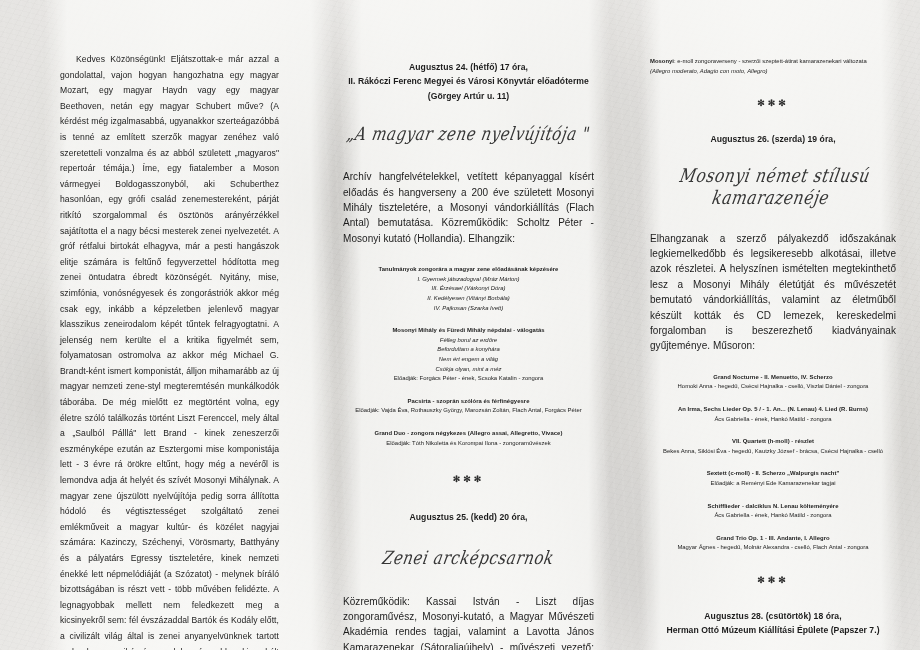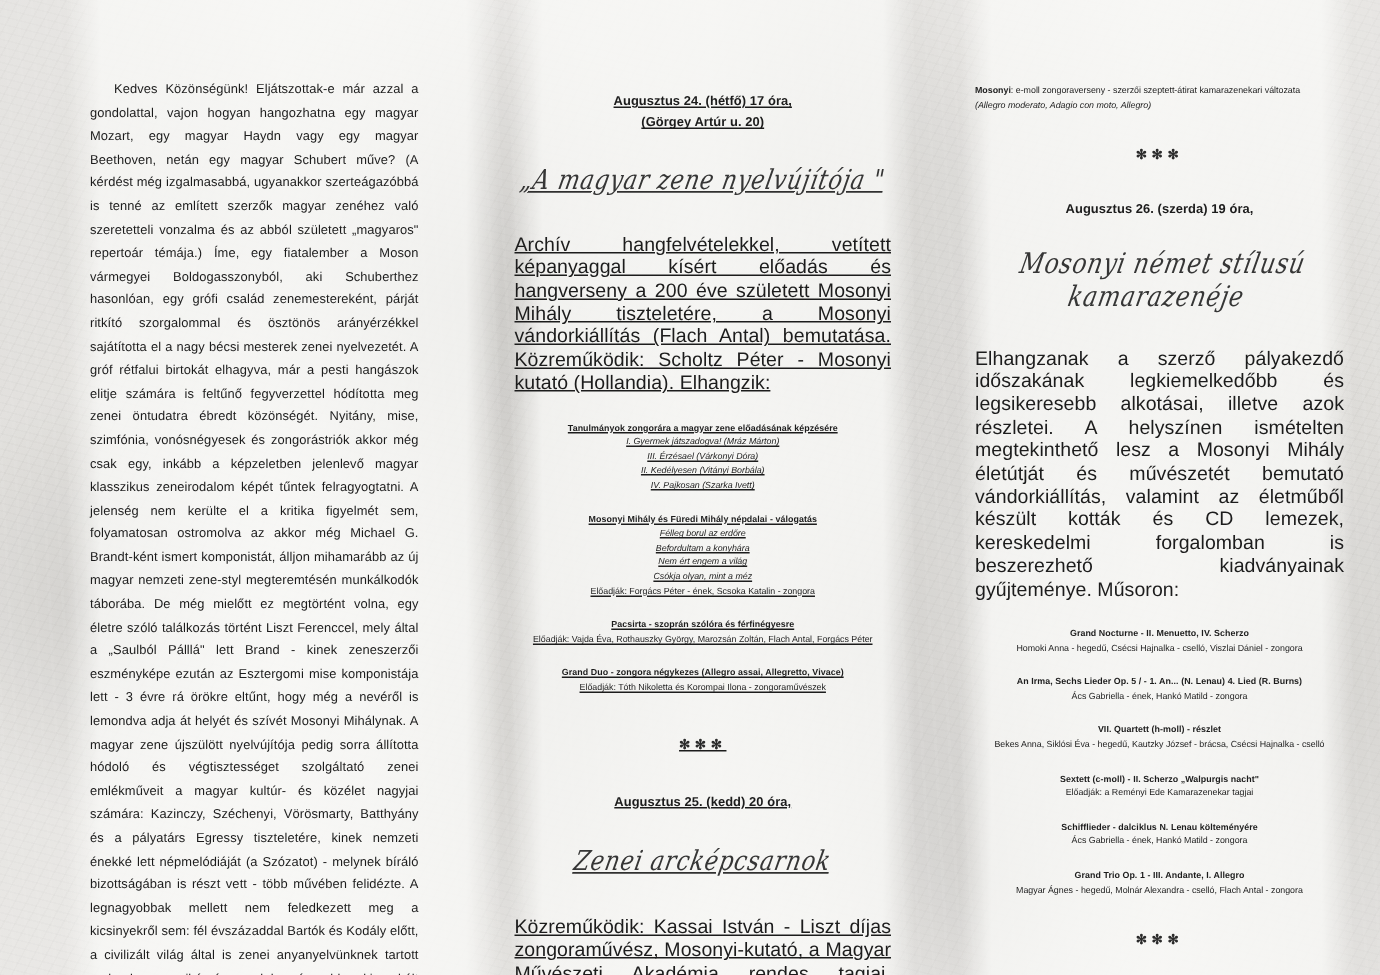--- a/index.html
+++ b/index.html
@@ -41,21 +41,21 @@
   }
   
   #washes{position:absolute;inset:0;}
   .wash{position:absolute;top:0;bottom:0;
     background:linear-gradient(90deg,rgba(248,248,246,0),rgba(249,249,247,.80) 8%,rgba(250,250,248,.86) 50%,rgba(249,249,247,.80) 92%,rgba(248,248,246,0));}
 
   
   #page{position:absolute;inset:0;display:flex;}
   .col{position:relative;box-sizing:border-box;}
   .col-left{width:315px;padding:52px 36px 10px 60px;}
-  .col-mid{width:307px;padding:60px 28px 10px 28px;text-decoration:underline;}
+  .col-mid{width:307px;padding:60px 28px 10px 28px;}
   .col-right{width:298px;padding:57px 24px 10px 28px;}
 
   
   .lede{
     font-size:8.6px;line-height:15.6px;text-align:justify;
     text-indent:16px;margin:0 0 0 0;letter-spacing:.06px;
   }
 
   .evhead{
     text-align:center;font-weight:700;font-size:8.6px;line-height:14.4px;
@@ -69,21 +69,21 @@
     color:#222;
     transform:skewX(-11deg) scaleY(1.22);
     transform-origin:center center;
     opacity:.9;
   }
   .script-1{font-size:15px;margin:22px 0 26px;}
   .script-2{font-size:15px;margin:24px 0 27px;}
   .script-3{font-size:15.5px;margin:22px 0 26px;}
 
   .body-par{
-    font-size:13px;line-height:15.4px;text-align:justify;margin:0;letter-spacing:.05px;
+    font-size:10px;line-height:15.4px;text-align:justify;margin:0;letter-spacing:.05px;
   }
 
   .prog{margin-top:19px;}
   .pgroup{margin-bottom:13px;text-align:center;}
   .pgroup:last-child{margin-bottom:0;}
   .ptitle{font-size:5.9px;line-height:9.6px;font-weight:700;letter-spacing:.05px;}
   .pitem{font-size:5.9px;line-height:9.6px;font-style:italic;}
   .pitem-r{font-size:5.9px;line-height:9.6px;}
   .pperf{font-size:5.9px;line-height:9.6px;}
 
@@ -109,21 +109,22 @@
 
   <div class="col col-left">
     <p class="lede">Kedves Közönségünk! Eljátszottak-e már azzal a gondolattal, vajon hogyan hangozhatna egy magyar Mozart, egy magyar Haydn vagy egy magyar Beethoven, netán egy magyar Schubert műve? (A kérdést még izgalmasabbá, ugyanakkor szerteágazóbbá is tenné az említett szerzők magyar zenéhez való szeretetteli vonzalma és az abból született „magyaros" repertoár témája.) Íme, egy fiatalember a Moson vármegyei Boldogasszonyból, aki Schuberthez hasonlóan, egy grófi család zenemestereként, párját ritkító szorgalommal és ösztönös arányérzékkel sajátította el a nagy bécsi mesterek zenei nyelvezetét. A gróf rétfalui birtokát elhagyva, már a pesti hangászok elitje számára is feltűnő fegyverzettel hódította meg zenei öntudatra ébredt közönségét. Nyitány, mise, szimfónia, vonósnégyesek és zongorástriók akkor még csak egy, inkább a képzeletben jelenlevő magyar klasszikus zeneirodalom képét tűntek felragyogtatni. A jelenség nem kerülte el a kritika figyelmét sem, folyamatosan ostromolva az akkor még Michael G. Brandt-ként ismert komponistát, álljon mihamarább az új magyar nemzeti zene-styl megteremtésén munkálkodók táborába. De még mielőtt ez megtörtént volna, egy életre szóló találkozás történt Liszt Ferenccel, mely által a „Saulból Pálllá" lett Brand - kinek zeneszerzői eszményképe ezután az Esztergomi mise komponistája lett - 3 évre rá örökre eltűnt, hogy még a nevéről is lemondva adja át helyét és szívét Mosonyi Mihálynak. A magyar zene újszülött nyelvújítója pedig sorra állította hódoló és végtisztességet szolgáltató zenei emlékműveit a magyar kultúr- és közélet nagyjai számára: Kazinczy, Széchenyi, Vörösmarty, Batthyány és a pályatárs Egressy tiszteletére, kinek nemzeti énekké lett népmelódiáját (a Szózatot) - melynek bíráló bizottságában is részt vett - több művében felidézte. A legnagyobbak mellett nem feledkezett meg a kicsinyekről sem: fél évszázaddal Bartók és Kodály előtt, a civilizált világ által is zenei anyanyelvünknek tartott verbunkos muzsikán és annak legmívesebben kimunkált formáján és a saját invencióra épülő népies műdalok hangján keresztül, valamint újságcikkekben feladott zeneleckéinek, vitairatainak lázas hangjával vívta - olykor magányos - harcát a magyar ifjúság és egy ország zenei felnövekedéséért.</p>
 
   </div>
 
   <div class="col col-mid">
 
     <div>
       <div class="evhead">Augusztus 24. (hétfő) 17 óra,</div>
-      <div class="evhead">(Görgey Artúr u. 20)</div>
+      <div class="evhead">II. Rákóczi Ferenc Megyei és Városi Könyvtár előadóterme</div>
+      <div class="evhead">(Görgey Artúr u. 11)</div>
 
       <div class="script script-1">„A magyar zene nyelvújítója "</div>
 
       <p class="body-par">Archív hangfelvételekkel, vetített képanyaggal kísért előadás és hangverseny a 200 éve született Mosonyi Mihály tiszteletére, a Mosonyi vándorkiállítás (Flach Antal) bemutatása. Közreműködik: Scholtz Péter - Mosonyi kutató (Hollandia). Elhangzik:</p>
 
       <div class="prog">
 
         <div class="pgroup">
           <div class="ptitle">Tanulmányok zongorára a magyar zene előadásának képzésére</div>
           <div class="pitem">I. Gyermek játszadogva! (Mráz Márton)</div>

